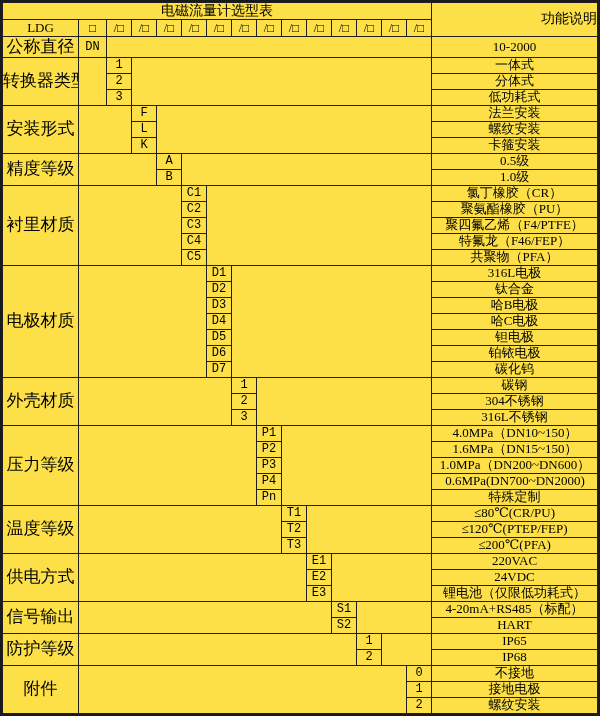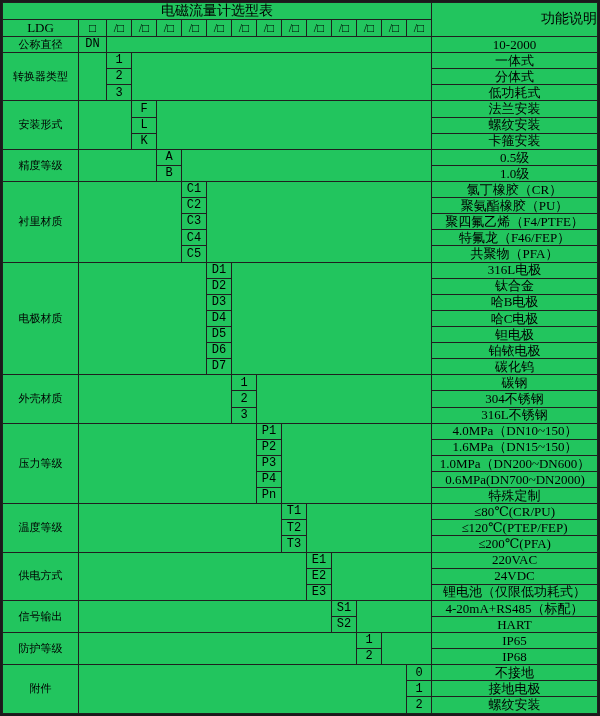--- a/index.html
+++ b/index.html
@@ -1,39 +1,39 @@
 <!DOCTYPE html>
 <html><head>
 <meta charset="utf-8">
 <style>
   html,body{margin:0;padding:0;background:#fff;}
   .sheet{
     width:600px;height:716px;box-sizing:border-box;
-    background:#22c55e;color:#000;
+    background:#fde047;color:#000;
     border:2px solid #1a1a1a;
     font-family:"Liberation Serif","DejaVu Serif",serif;
   }
   table{
     width:100%;height:100%;
     border-collapse:collapse;table-layout:fixed;
   }
   td{
     border:1px solid #1f1f1f;
     padding:0;margin:0;
     text-align:center;vertical-align:middle;
     font-size:13px;line-height:1.05;
     overflow:hidden;white-space:nowrap;
   }
   tr.r-title{height:17px;}
   tr.r-ldg{height:17px;}
   .title-cell{font-size:14px;}
   .desc-h{font-size:14px;text-align:right;}
   .prefix{font-size:13px;}
   .slot,.boxg{font-size:12px;}
-  .cat{font-size:11px;}
+  .cat{font-size:17px;}
   .code{font-size:12px;font-family:"Liberation Mono","DejaVu Sans Mono",monospace;}
   .desc{font-size:13px;}
   .desc.left{text-align:center;padding-left:1px;}
 </style>
 </head>
 <body>
 
 <div class="sheet">
   <table>
     <colgroup>

